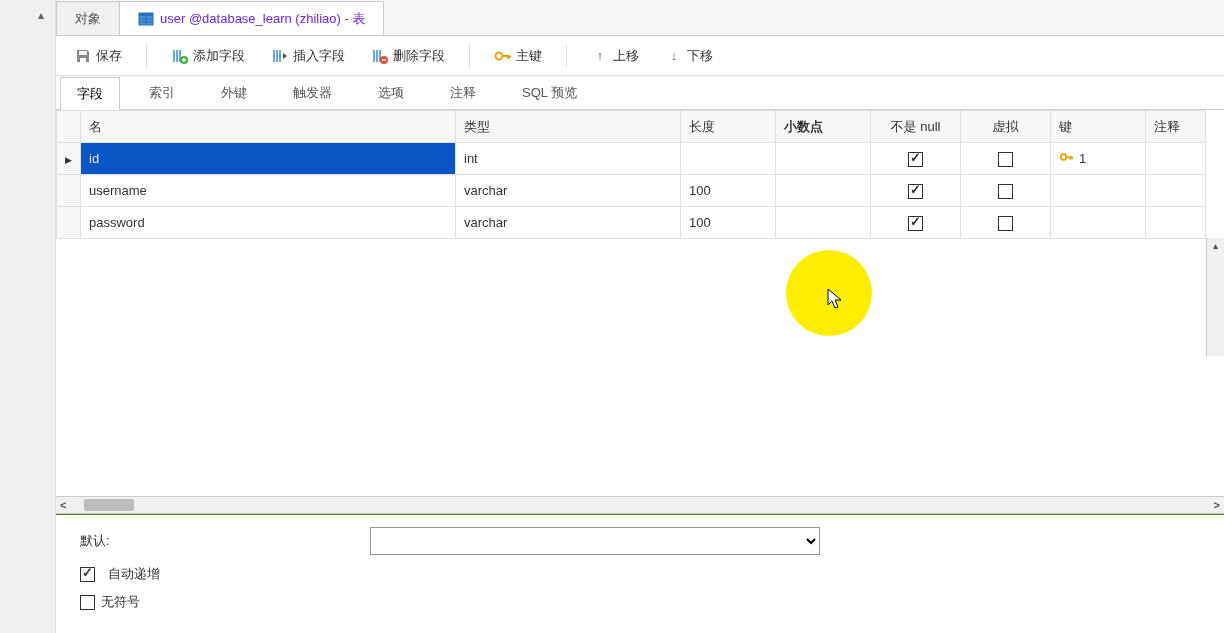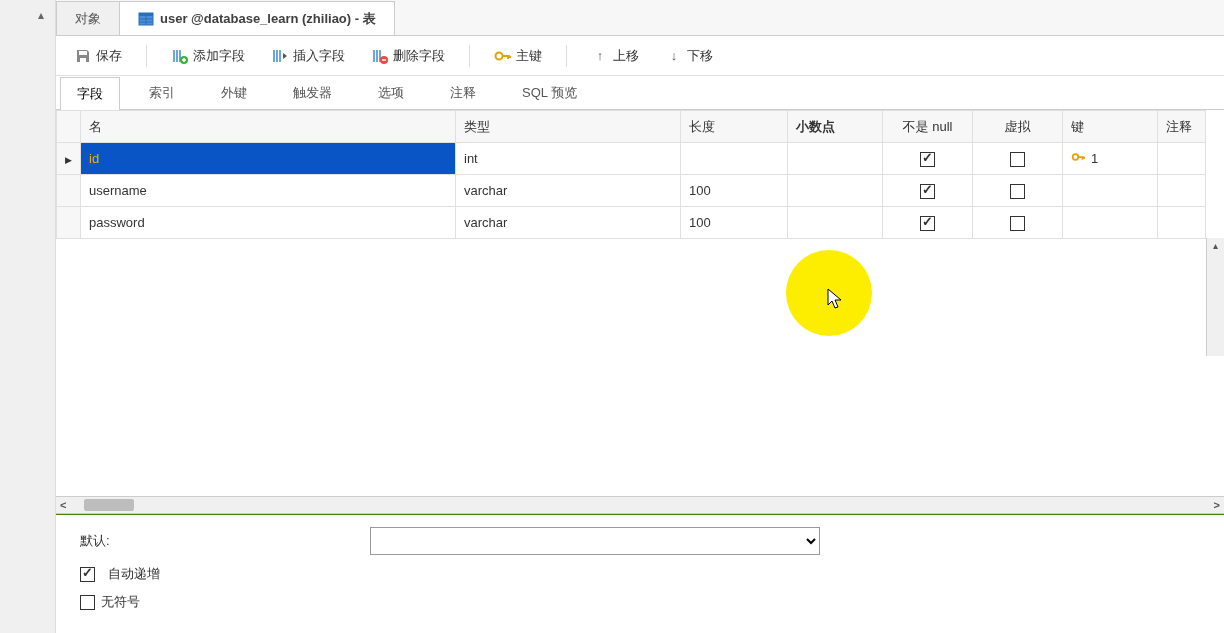--- a/index.html
+++ b/index.html
@@ -48,22 +48,21 @@
       border: 1px solid #ccc;
       border-bottom: none;
       background: #f0f0f0;
       margin-right: -1px;
       height: 34px;
       color: #555;
       cursor: pointer;
     }
     .tab.active {
       background: #fff;
-      color: #404040;
-      font-weight: bold;
+      color: #6d28d9;
     }
     .tab .tab-icon {
       width: 16px; height: 16px;
       margin-right: 6px;
       display: inline-flex;
       align-items: center;
       justify-content: center;
     }
     .toolbar {
       display: flex;
@@ -135,29 +134,29 @@
       height: 32px;
     }
     .grid th {
       background: #f7f7f7;
       font-weight: normal;
       color: #333;
     }
     .grid .col-rowhead { width: 24px; padding: 0; background: #f7f7f7; text-align: center; }
     .grid .col-name { width: 375px; }
     .grid .col-type { width: 225px; }
-    .grid .col-len { width: 107px; }
+    .grid .col-len { width: 95px; }
     .grid .col-dec { width: 95px; font-weight: bold; }
     .grid .col-nn { width: 90px; text-align: center; }
     .grid .col-virt { width: 90px; text-align: center; }
     .grid .col-key { width: 95px; }
     .grid .col-comment { }
     .grid tr.selected td.col-name {
       background: #0a55c6;
-      color: #eab308;
+      color: #e5e5e5;
     }
     .grid tr.selected .col-rowhead::before {
       content: "▶";
       font-size: 9px;
       color: #333;
     }
     .chk {
       display: inline-block;
       width: 15px; height: 15px;
       border: 1.5px solid #333;

